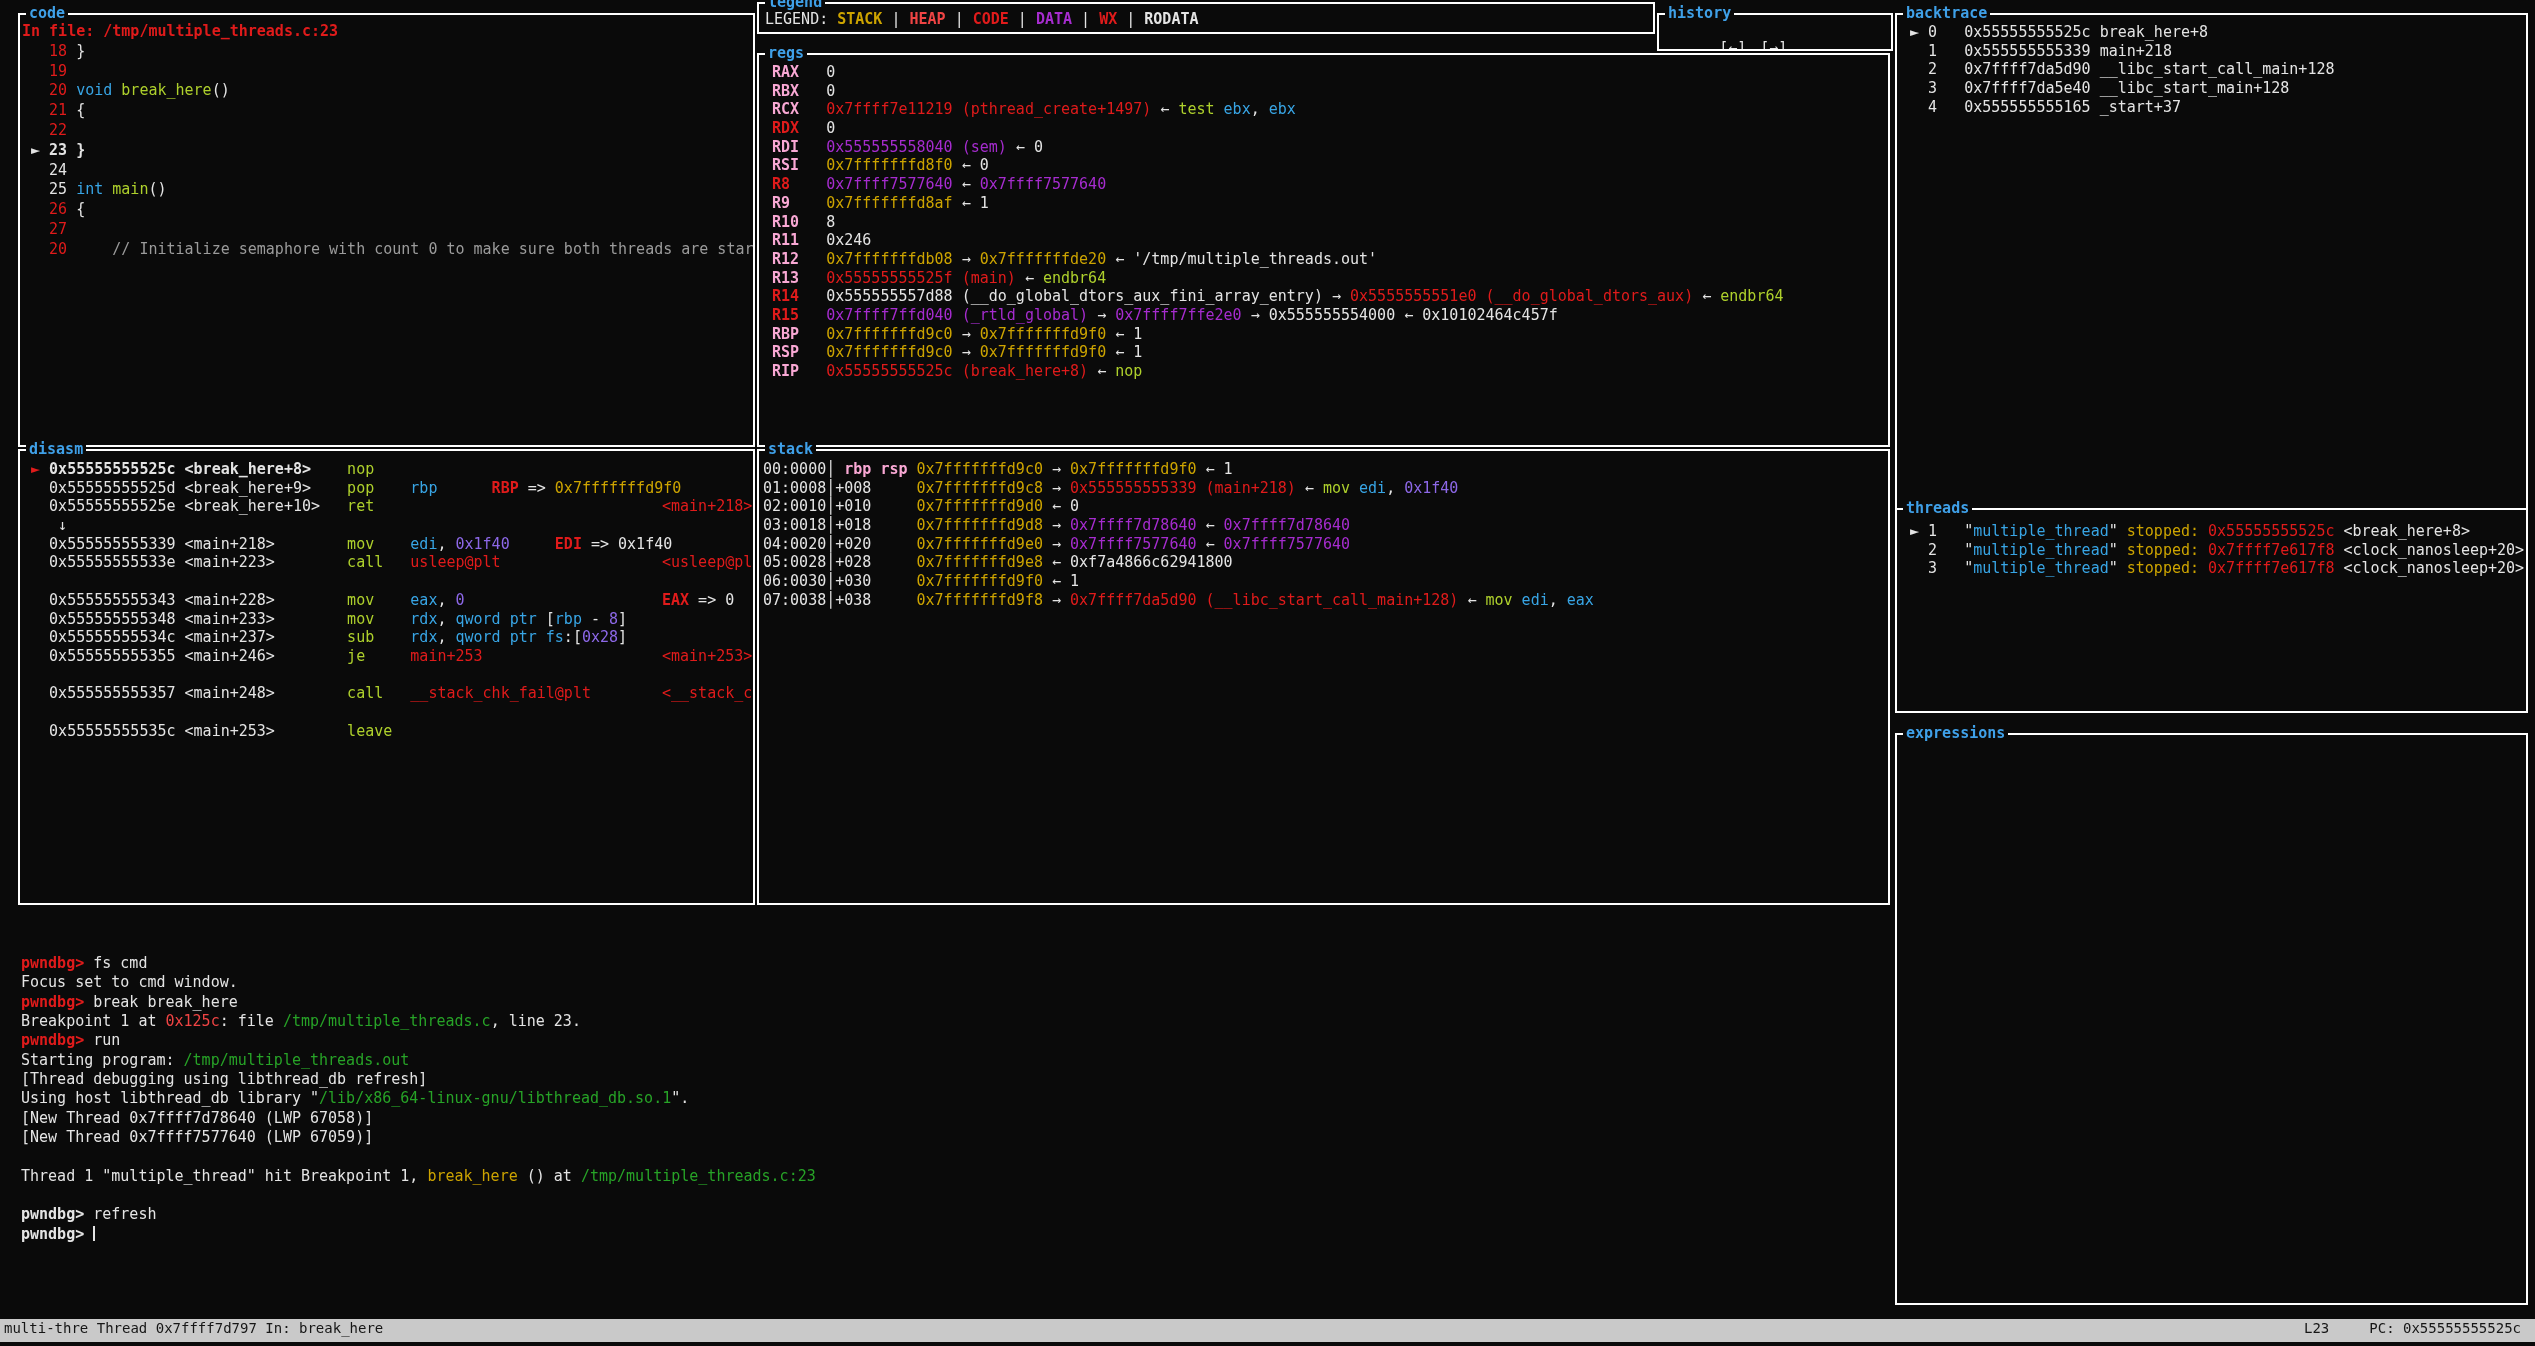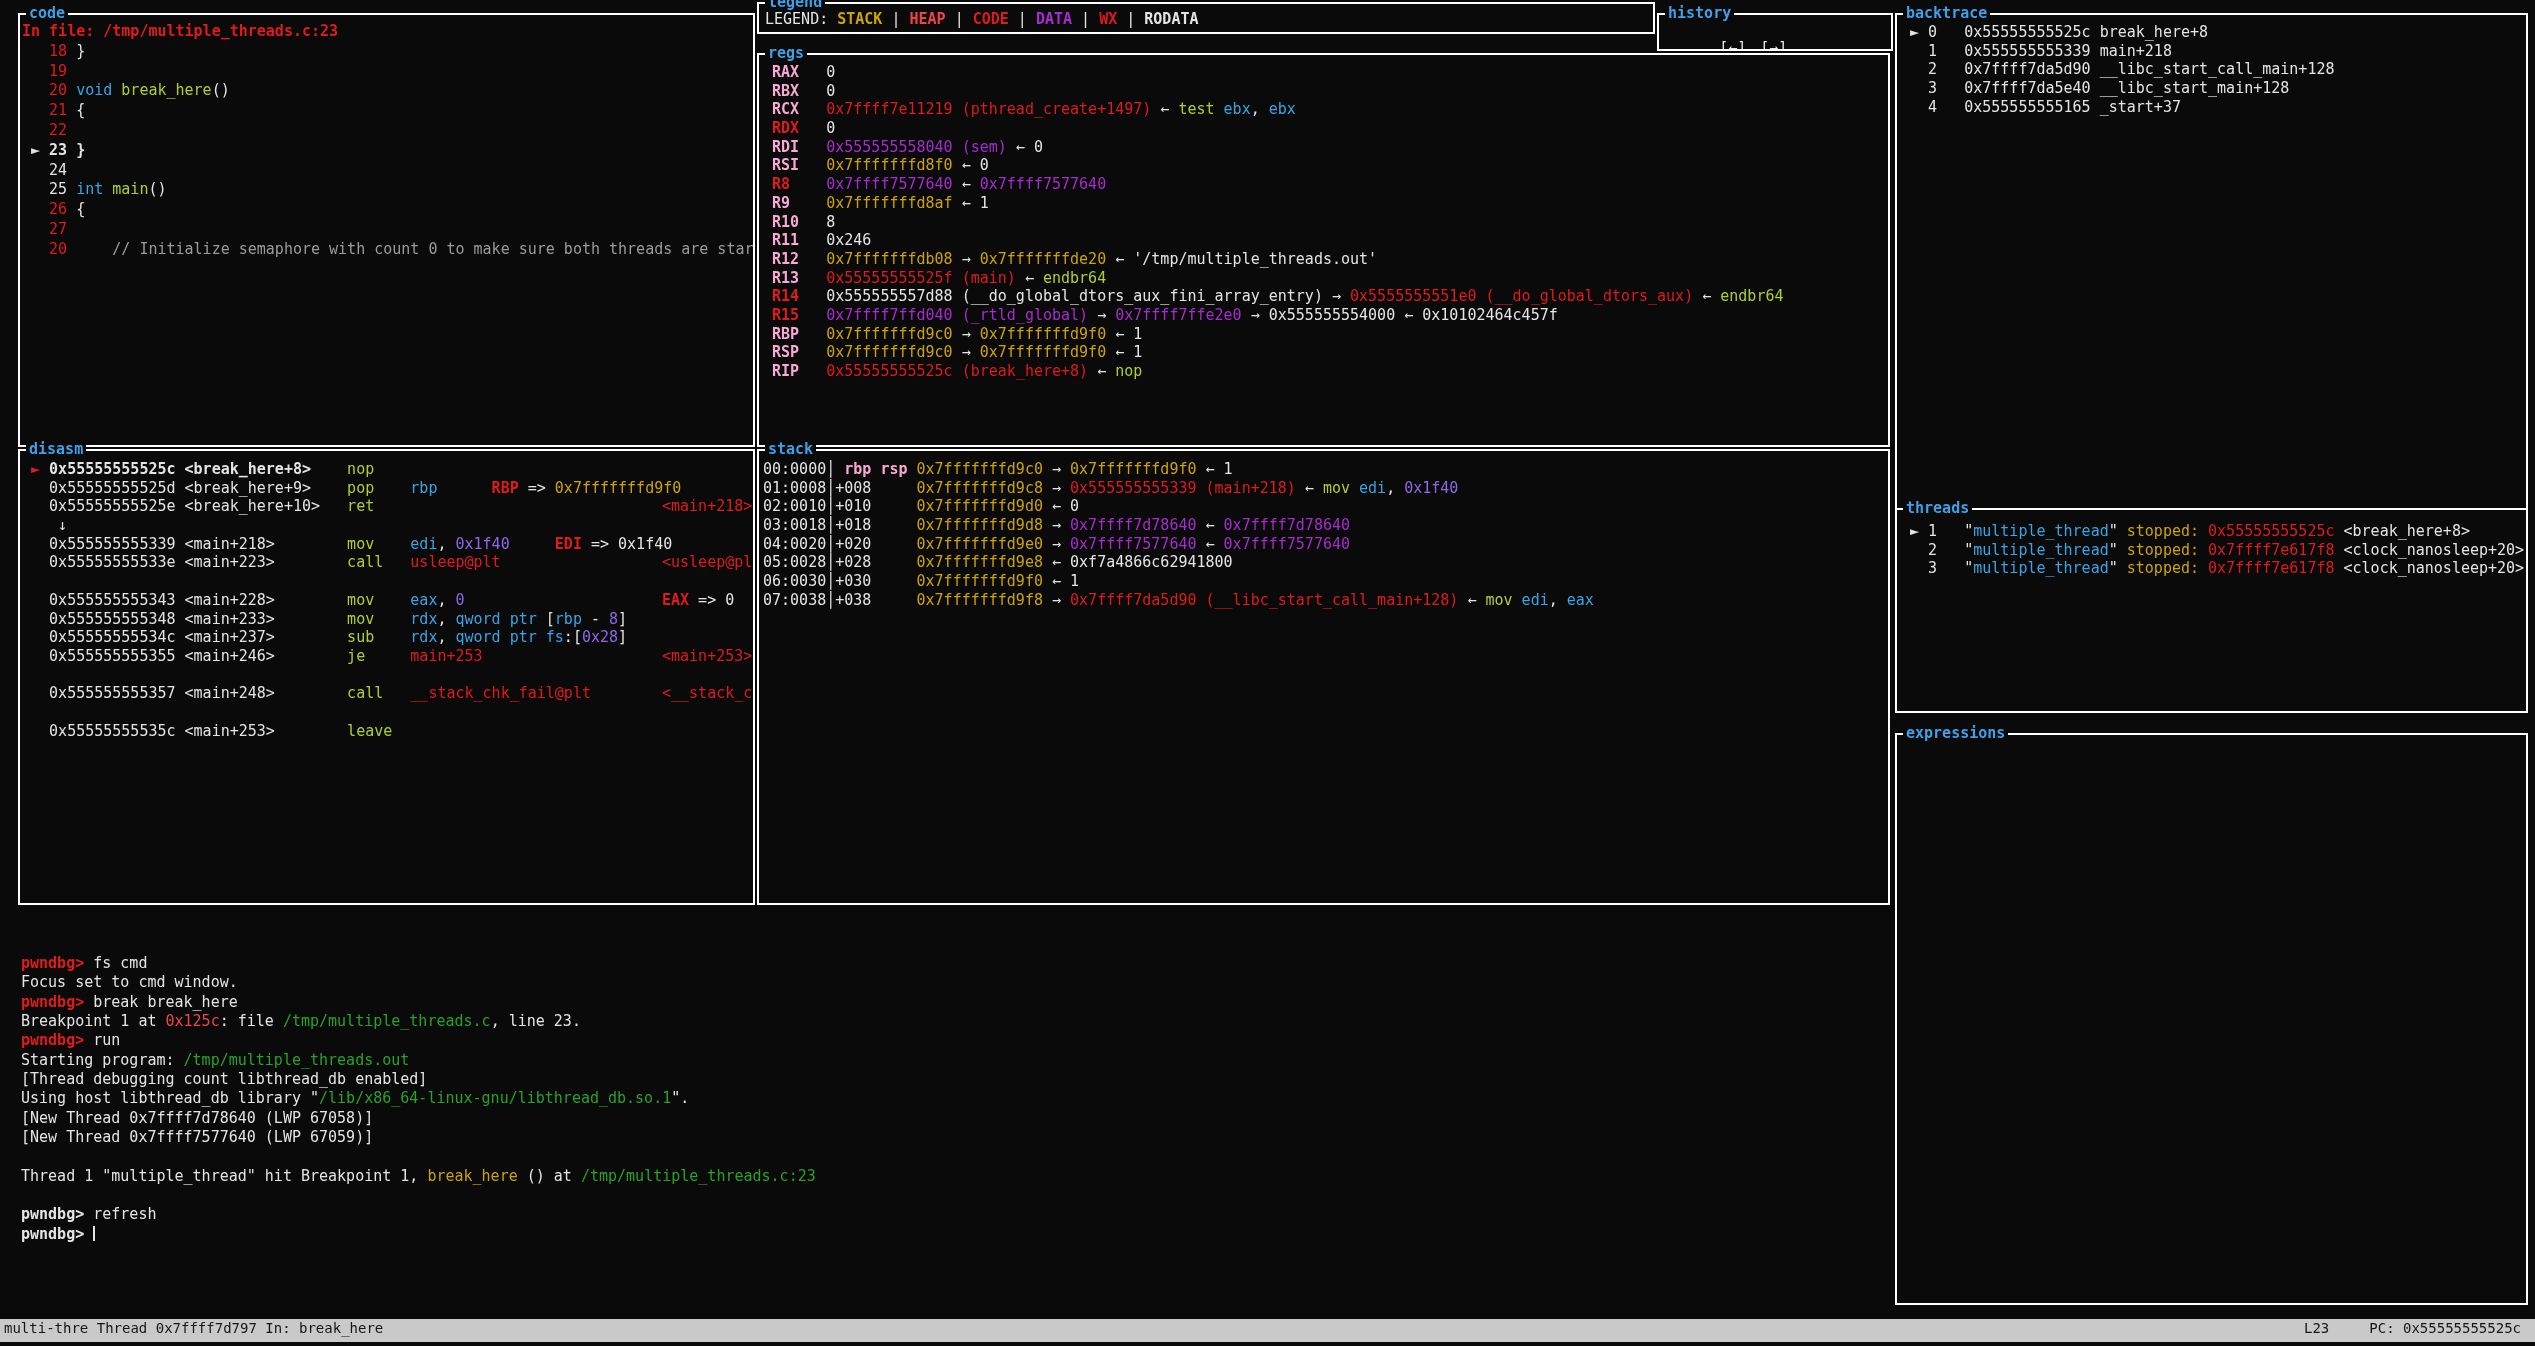--- a/index.html
+++ b/index.html
@@ -153,21 +153,21 @@
   </div>
 
   <div style="position:absolute;left:0;top:912px;width:1890px;height:400px;overflow:hidden;">
     <div class="console-body" style="padding:4px 0 0 21px;margin-top:38px;">
         <div class="tl"><span class="c-red b">pwndbg&gt; </span><span class="c-white">fs cmd</span></div>
         <div class="tl"><span class="c-white">Focus set to cmd window.</span></div>
         <div class="tl"><span class="c-red b">pwndbg&gt; </span><span class="c-white">break break_here</span></div>
         <div class="tl"><span class="c-white">Breakpoint 1 at </span><span class="c-blue">0x125c</span><span class="c-white">: file </span><span class="c-green">/tmp/multiple_threads.c</span><span class="c-white">, line 23.</span></div>
         <div class="tl"><span class="c-red b">pwndbg&gt; </span><span class="c-white">run</span></div>
         <div class="tl"><span class="c-white">Starting program: </span><span class="c-green">/tmp/multiple_threads.out</span></div>
-        <div class="tl"><span class="c-white">[Thread debugging count libthread_db enabled]</span></div>
+        <div class="tl"><span class="c-white">[Thread debugging using libthread_db refresh]</span></div>
         <div class="tl"><span class="c-white">Using host libthread_db library "</span><span class="c-green">/lib/x86_64-linux-gnu/libthread_db.so.1</span><span class="c-white">".</span></div>
         <div class="tl"><span class="c-white">[New Thread 0x7ffff7d78640 (LWP 67058)]</span></div>
         <div class="tl"><span class="c-white">[New Thread 0x7ffff7577640 (LWP 67059)]</span></div>
         <div class="tl"></div>
         <div class="tl"><span class="c-white">Thread 1 "multiple_thread" hit Breakpoint 1, </span><span class="c-yellow">break_here</span><span class="c-white"> () at </span><span class="c-green">/tmp/multiple_threads.c:23</span></div>
         <div class="tl"></div>
         <div class="tl"><span class="c-white b">pwndbg&gt; </span><span class="c-white">refresh</span></div>
         <div class="tl"><span class="c-white b">pwndbg&gt; </span><span class="cursor"></span></div>
       </div>
   </div>

